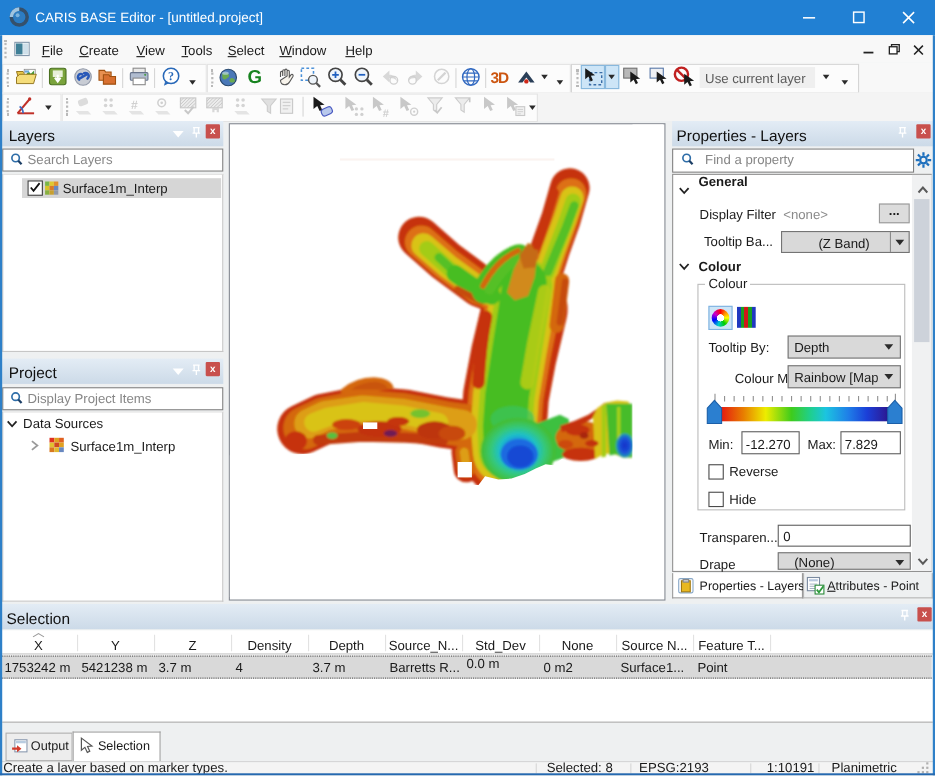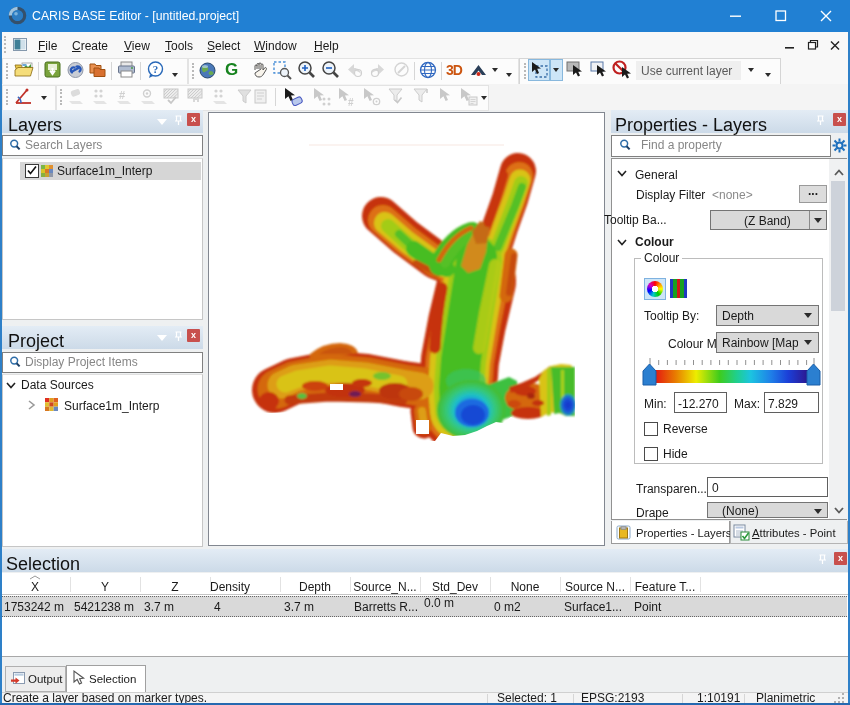--- a/index.html
+++ b/index.html
@@ -1,19 +1,19 @@
 <!DOCTYPE html>
 <html><head>
 <meta charset="utf-8">
 <style>
 html,body{margin:0;padding:0}
 body{width:850px;height:705px;position:relative;font-family:"Liberation Sans",sans-serif;background:#eef0f1;overflow:hidden;font-size:12px;color:#1a1a1a}
 .abs{position:absolute}
 .hdr{position:absolute;background:linear-gradient(#e3ecf5,#ccdae8);}
-.hdrtxt{position:absolute;left:6px;top:5px;font-size:18px;color:#111}
+.hdrtxt{position:absolute;left:6px;top:5px;font-size:14px;color:#111}
 .xbtn{position:absolute;width:13px;height:13px;background:#c8504d;color:#fff;font-size:9px;font-weight:bold;text-align:center;line-height:13px;border-radius:1px}
 .pin{position:absolute;width:9px;height:12px}
 .chev{position:absolute;width:0;height:0;border-left:5px solid transparent;border-right:5px solid transparent;border-top:6px solid #fff}
 .searchbox{position:absolute;background:#fff;border:1px solid #808080}
 .ph{position:absolute;color:#868686;font-size:12px}
 .grip{position:absolute;width:3px;border-left:2px dotted #b9b9b9}
 .sep{position:absolute;width:1px;background:#d6d6d6}
 .ddown{position:absolute;width:0;height:0;border-left:3.5px solid transparent;border-right:3.5px solid transparent;border-top:4px solid #2b2b2b}
 .combo{position:absolute;background:#d9d9d9;border:1px solid #747474;font-size:12px}
 .tfield{position:absolute;background:#fff;border:1px solid #5f5f5f;font-size:12px}
@@ -488,25 +488,25 @@
 <svg class="abs" style="left:834px;top:169px" width="10" height="8" viewBox="0 0 10 8">
     <path d="M1 6 L5 1.5 L9 6" stroke="#5a5a5a" stroke-width="1.8" fill="none"></path>
   </svg>
 <div class="abs" style="left:831px;top:181px;width:14px;height:130px;background:#cdd2da"></div>
 <svg class="abs" style="left:834px;top:506px" width="10" height="8" viewBox="0 0 10 8">
     <path d="M1 2 L5 6.5 L9 2" stroke="#5a5a5a" stroke-width="1.8" fill="none"></path>
   </svg>
 <svg class="abs" style="left:617px;top:169px" width="10" height="9" viewBox="0 0 10 9">
     <path d="M1 2 L5 6.5 L9 2" stroke="#222" stroke-width="1.6" fill="none"></path>
   </svg>
-<div class="lbl" style="left:635px;top:168px;font-weight:normal">General</div>
+<div class="lbl" style="left:635px;top:158px;font-weight:bold">General</div>
 <div class="lbl" style="left:636px;top:188px">Display Filter</div>
 <div class="lbl" style="left:712px;top:188px;color:#8a8a8a">&lt;none&gt;</div>
 <div class="abs" style="left:799px;top:185px;width:28px;height:18px;background:#dcdcdc;border:1px solid #9a9a9a;box-sizing:border-box;text-align:center;line-height:10px;font-weight:bold">...</div>
-<div class="lbl" style="left:604px;top:213px">Tooltip Ba...</div>
+<div class="lbl" style="left:640px;top:213px">Tooltip Ba...</div>
 <div class="combo" style="left:710px;top:210px;width:117px;height:20px;box-sizing:border-box"></div>
 <div class="lbl" style="left:744px;top:214px">(Z Band)</div>
 <div class="abs" style="left:809px;top:211px;width:1px;height:18px;background:#8a8a8a"></div>
 <div class="ddown" style="left:814px;top:218px;border-left-width:4.5px;border-right-width:4.5px;border-top-width:5.5px"></div>
 <svg class="abs" style="left:617px;top:238px" width="10" height="9" viewBox="0 0 10 9">
     <path d="M1 2 L5 6.5 L9 2" stroke="#222" stroke-width="1.6" fill="none"></path>
   </svg>
 <div class="lbl" style="left:635px;top:235px;font-weight:bold">Colour</div>
 <fieldset class="abs" style="left:634px;top:251px;width:189px;height:213px;border:1px solid #bcbcbc;margin:0;padding:0;box-sizing:border-box">
 <legend style="font-size:12px;margin-left:6px;padding:0 3px">Colour</legend>
@@ -580,21 +580,21 @@
   </svg>
 <div class="xbtn" style="left:834px;top:552px">x</div>
 <div class="abs" style="left:2px;top:573px;width:846px;height:83px;background:#fff;border-bottom:1px solid #a8a8a8"></div>
 <div class="abs" style="left:2px;top:574px;width:846px;height:21px;border-bottom:1px solid #c4c4c4;box-sizing:border-box"></div>
 <svg class="abs" style="left:29px;top:575px" width="12" height="5" viewBox="0 0 12 5">
     <path d="M1 4 L6 1 L11 4" stroke="#9a9a9a" stroke-width="1" fill="none"></path>
   </svg>
 <div class="abs" style="left:0px;top:580px;width:70px;text-align:center">X</div>
 <div class="abs" style="left:70px;top:580px;width:70px;text-align:center">Y</div>
 <div class="abs" style="left:140px;top:580px;width:70px;text-align:center">Z</div>
-<div class="abs" style="left:210px;top:580px;width:70px;text-align:left">Density</div>
+<div class="abs" style="left:210px;top:580px;width:70px;text-align:center">Density</div>
 <div class="abs" style="left:280px;top:580px;width:70px;text-align:center">Depth</div>
 <div class="abs" style="left:350px;top:580px;width:70px;text-align:center">Source_N...</div>
 <div class="abs" style="left:420px;top:580px;width:70px;text-align:center">Std_Dev</div>
 <div class="abs" style="left:490px;top:580px;width:70px;text-align:center">None</div>
 <div class="abs" style="left:560px;top:580px;width:70px;text-align:center">Source N...</div>
 <div class="abs" style="left:630px;top:580px;width:70px;text-align:center">Feature T...</div>
 <svg class="abs" style="left:2px;top:575px" width="846" height="19" viewBox="0 0 846 19">
     <g stroke="#e2e2e2" stroke-width="1">
       <path d="M68.5 2 v15 M138.5 2 v15 M208.5 2 v15 M278.5 2 v15 M348.5 2 v15 M418.5 2 v15 M488.5 2 v15 M558.5 2 v15 M628.5 2 v15 M698.5 2 v15"></path>
     </g>
@@ -623,21 +623,21 @@
 <svg class="abs" style="left:72px;top:670px" width="13" height="15" viewBox="0 0 13 15">
     <path d="M2 1 L2 12 L5.2 9.4 L7.4 14 L9.6 13 L7.6 8.6 L11.6 8.2 Z" fill="#fff" stroke="#555" stroke-width="1.1"></path>
   </svg>
 <div class="abs" style="left:89px;top:673px;font-size:11.5px">Selection</div>
 
 
 <div class="abs" style="left:0;top:692px;width:850px;height:1px;background:#d0d0d0"></div>
 <div class="abs" style="left:0;top:693px;width:850px;height:10px;background:#f4f4f4"></div>
 <div class="abs" style="left:3px;top:691px">Create a layer based on marker types.</div>
 <div class="sep" style="left:487px;top:694px;height:9px"></div>
-<div class="abs" style="left:497px;top:691px">Selected: 1</div>
+<div class="abs" style="left:497px;top:691px">Selected: 8</div>
 <div class="sep" style="left:573px;top:694px;height:9px"></div>
 <div class="abs" style="left:581px;top:691px">EPSG:2193</div>
 <div class="sep" style="left:682px;top:694px;height:9px"></div>
 <div class="abs" style="left:697px;top:691px">1:10191</div>
 <div class="sep" style="left:744px;top:694px;height:9px"></div>
 <div class="abs" style="left:756px;top:691px">Planimetric</div>
 
 <svg class="abs" style="left:832px;top:693px" width="14" height="11" viewBox="0 0 14 11">
   <g fill="#b0b0b0">
       <rect x="10" y="8" width="2" height="2"></rect>

